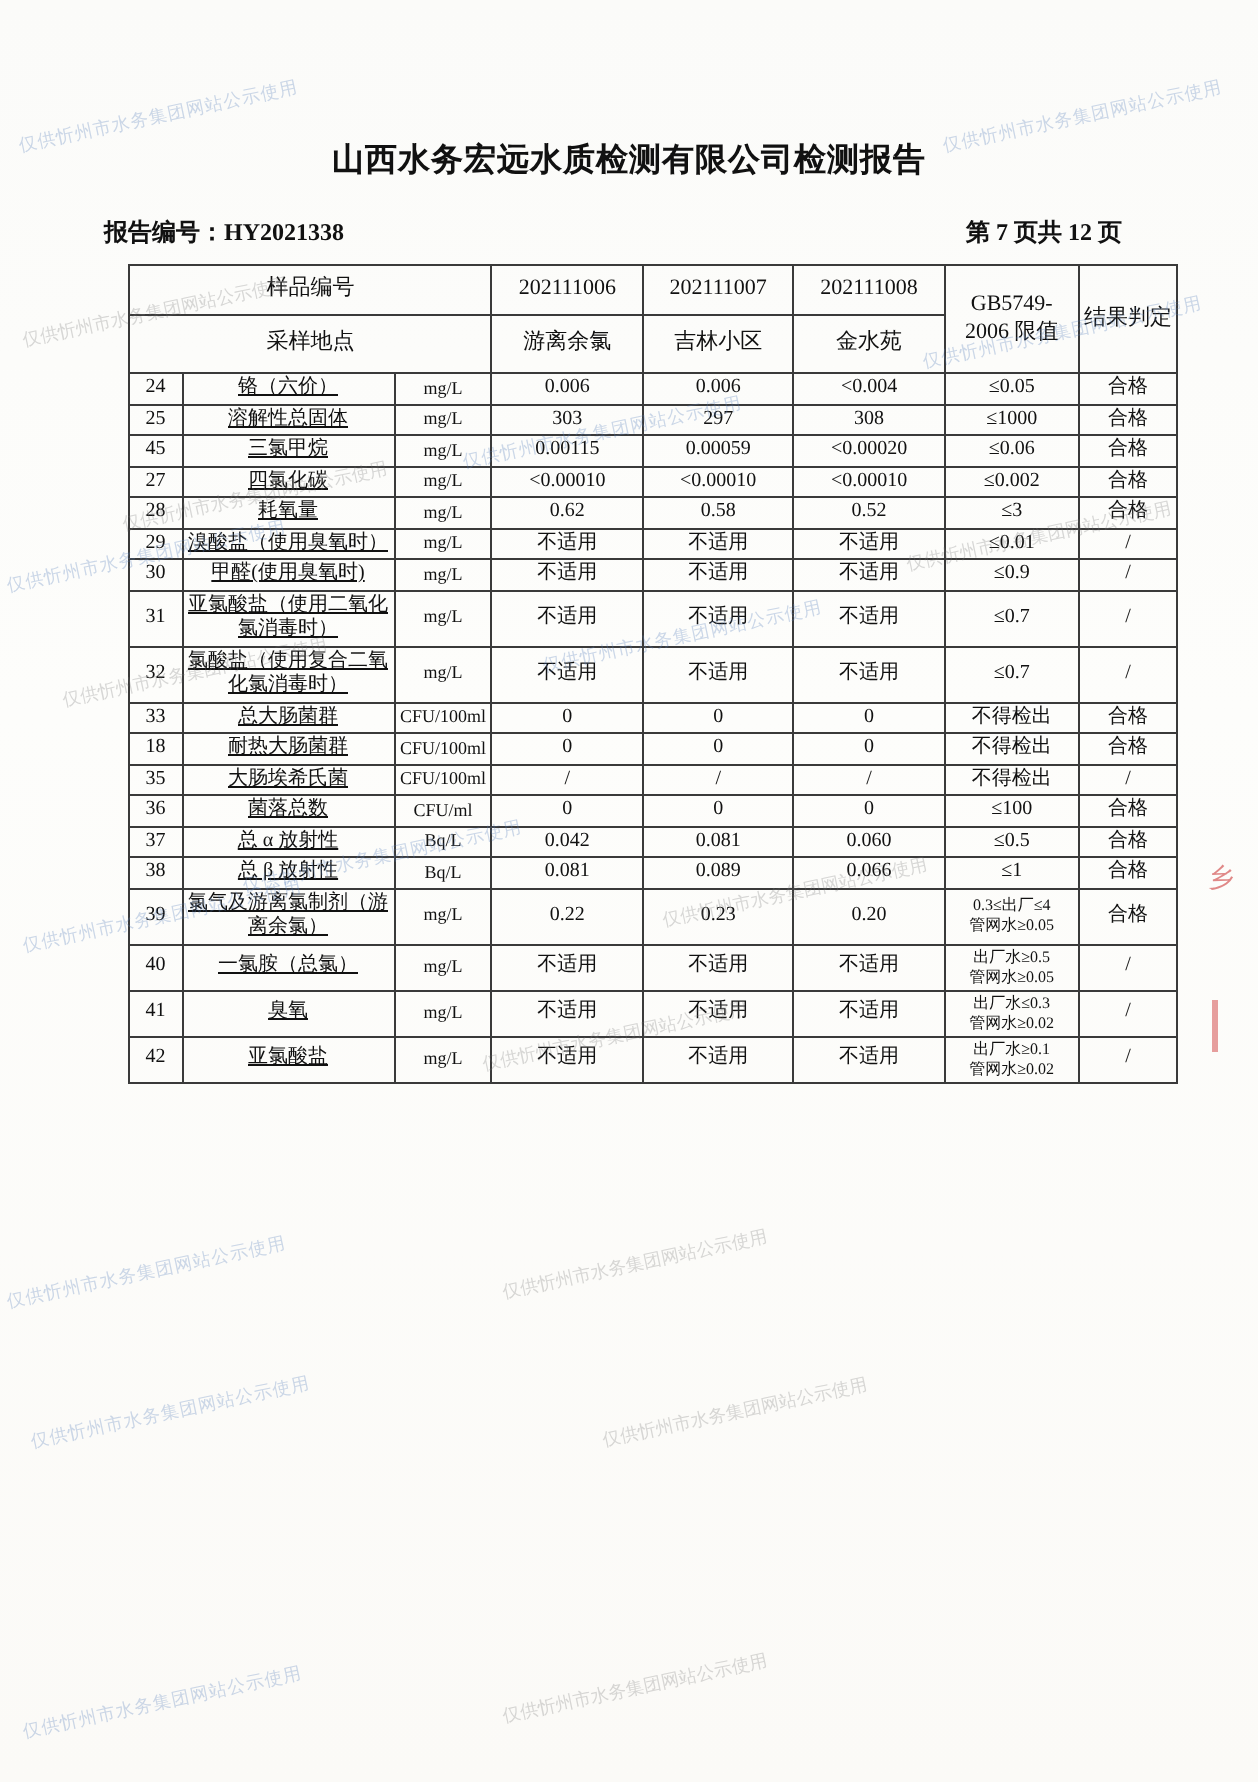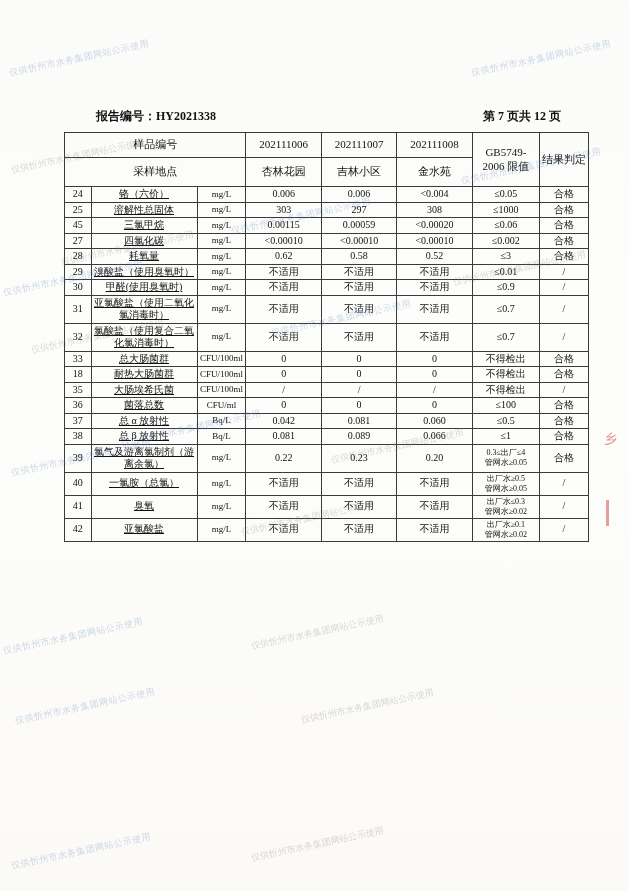--- a/index.html
+++ b/index.html
@@ -27,21 +27,20 @@
     text-align:center;
     font-size:16px;
     font-weight:bold;
     letter-spacing:0.5px;
   }
   .report-no{
     position:absolute;
     top:108px;left:52px;
     font-size:12px;
     font-weight:bold;
-    margin-left:44px;
   }
   .page-no{
     position:absolute;
     top:108px;right:68px;
     font-size:12px;
     font-weight:bold;
   }
   table.main{
     position:absolute;
     top:132px;left:64px;
@@ -108,20 +107,21 @@
     background:rgba(205,45,45,0.45);
     pointer-events:none;
   }
 </style>
 </head>
 <body>
 
 <div class="page">
   <div class="scan-tint"></div>
 
+  <div class="title">山西水务宏远水质检测有限公司检测报告</div>
   <div class="report-no">报告编号：HY2021338</div>
   <div class="page-no">第 7 页共 12 页</div>
 
   <table class="main">
     <colgroup>
       <col class="c-no">
         <col class="c-name">
         <col class="c-unit">
       <col class="c-val">
         <col class="c-val">
@@ -133,21 +133,21 @@
       <tr class="hdr-row">
         <td colspan="3">样品编号</td>
         <td>202111006</td>
         <td>202111007</td>
         <td>202111008</td>
         <td rowspan="2" class="limit-multi">GB5749-2006 限值</td>
         <td rowspan="2" class="limit-multi">结果判定</td>
       </tr>
       <tr class="hdr-row2">
         <td colspan="3">采样地点</td>
-        <td>杏林花园</td>
+        <td>游离余氯</td>
         <td>吉林小区</td>
         <td>金水苑</td>
       </tr>
     </tbody>
     <tbody id="rows-body">
         <tr>
           <td>24</td>
           <td class="name">铬（六价）</td>
           <td class="unit-cell">mg/L</td>
           <td>0.006</td>

